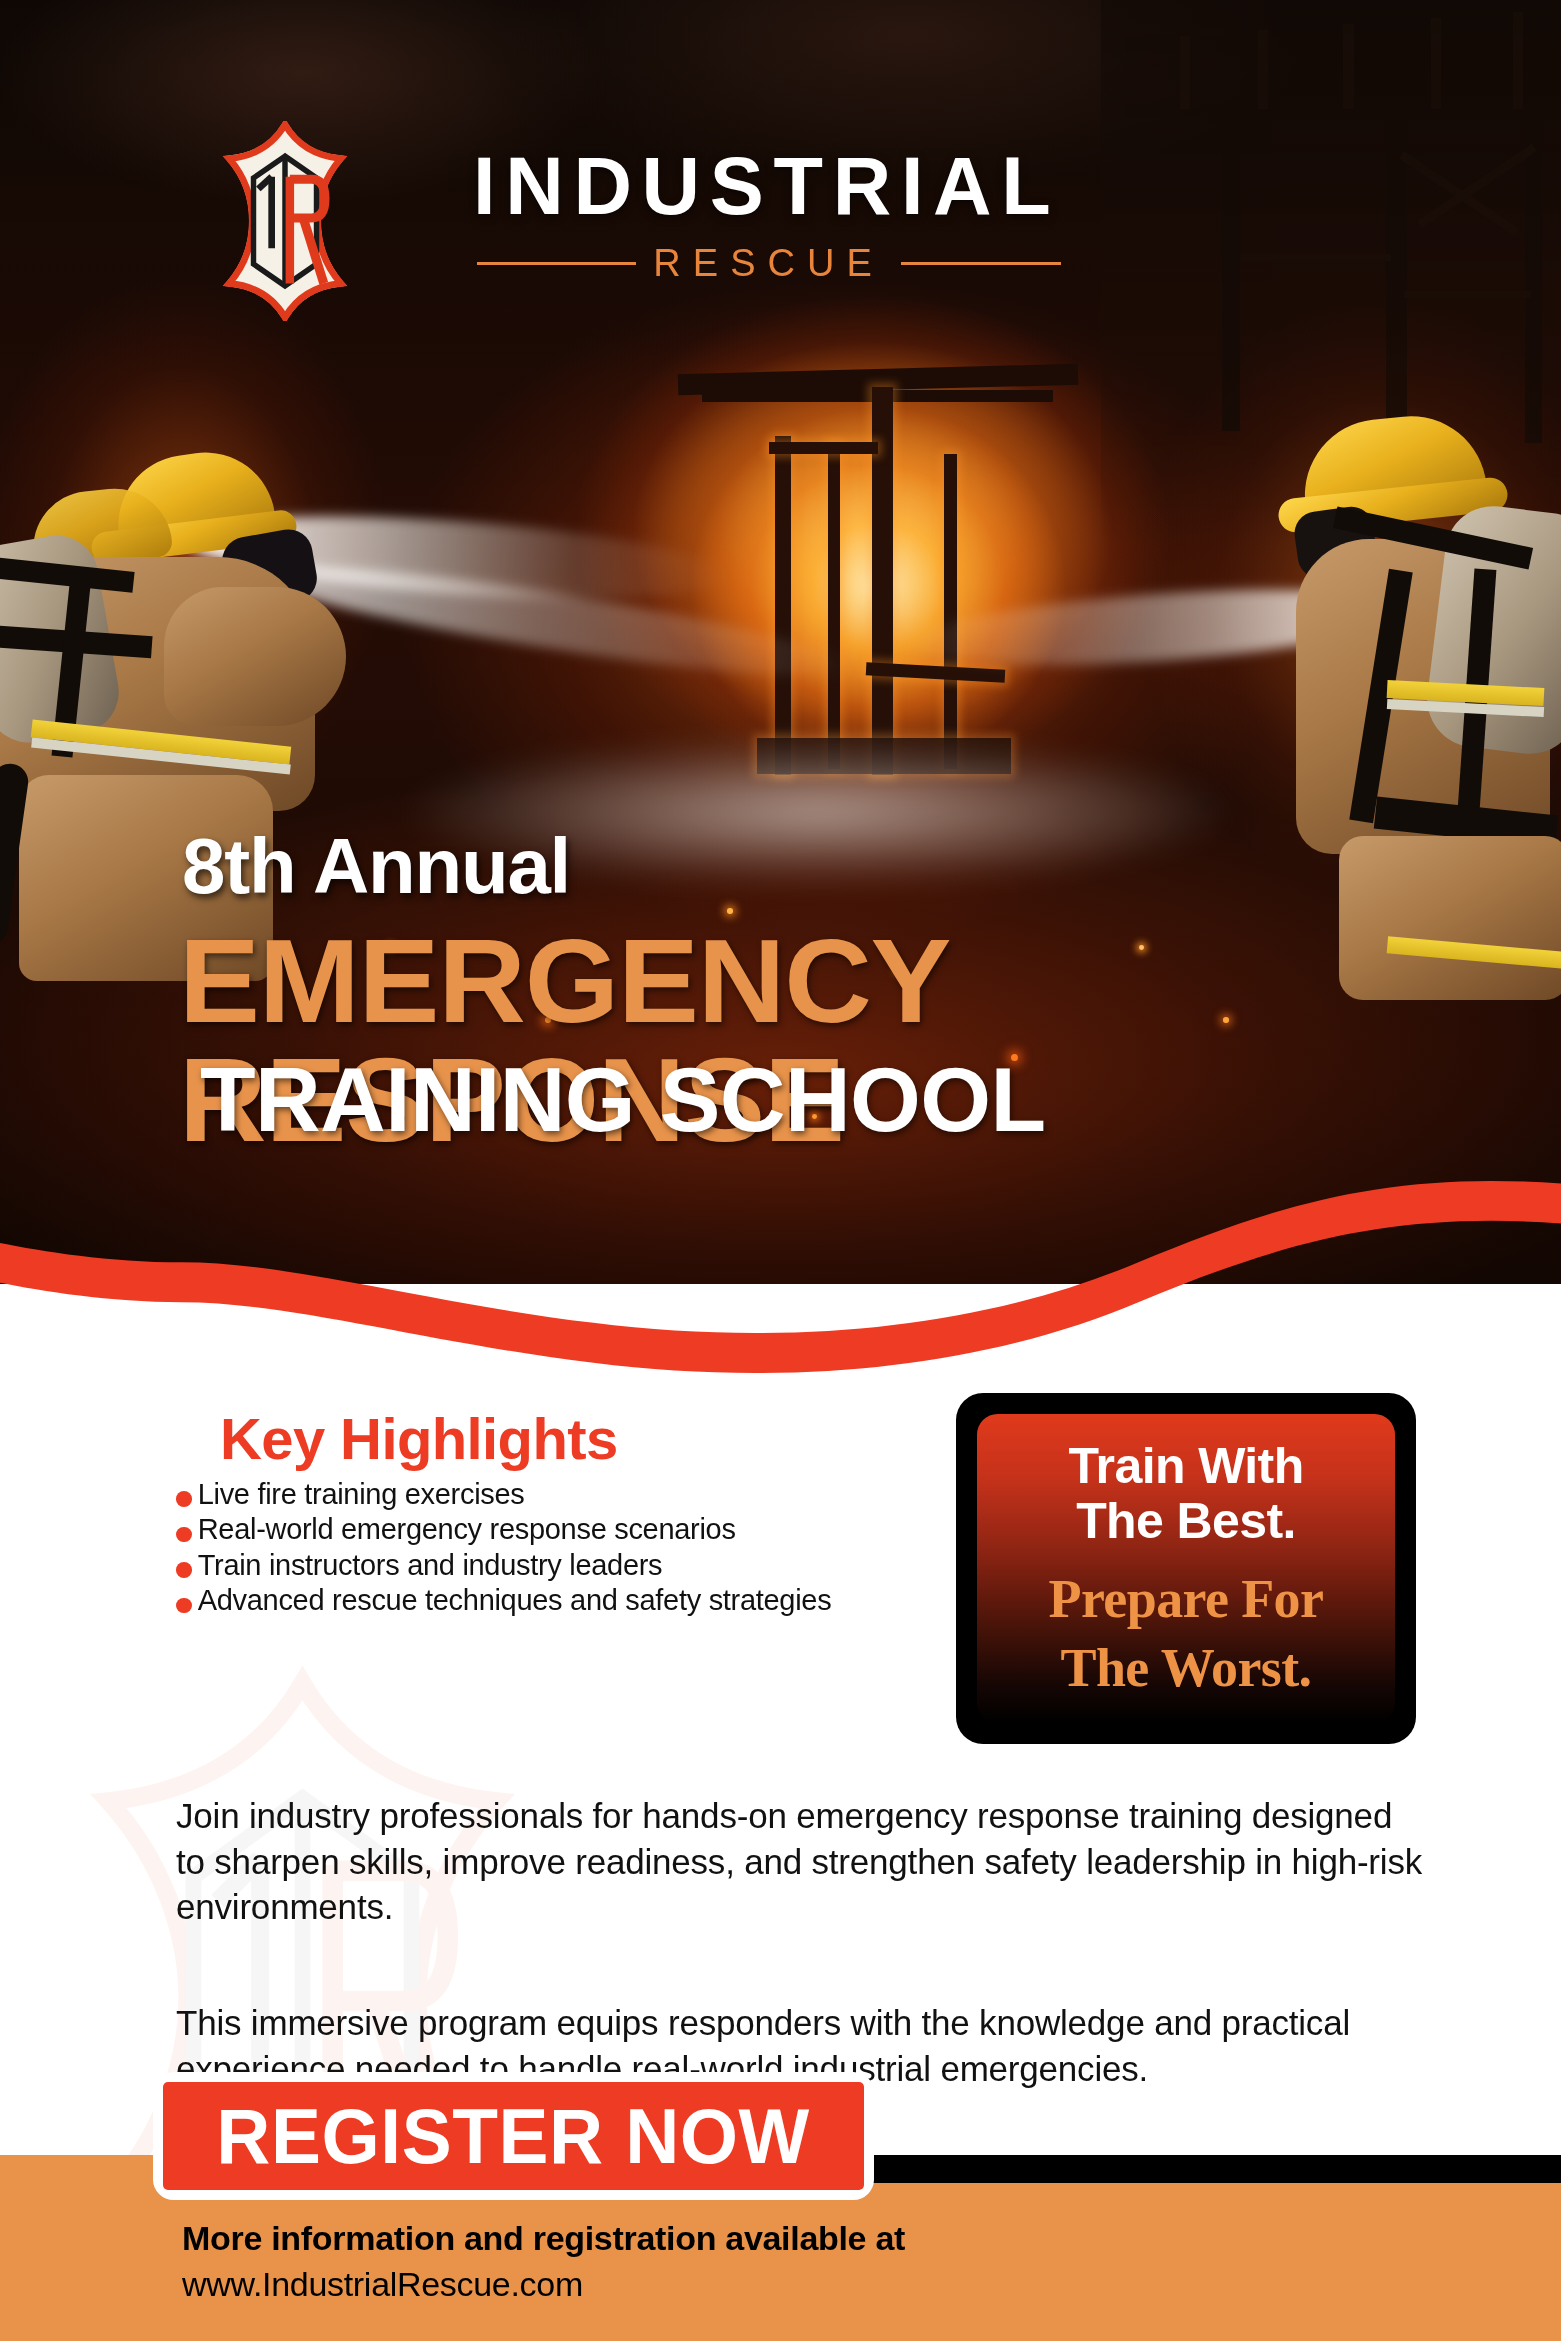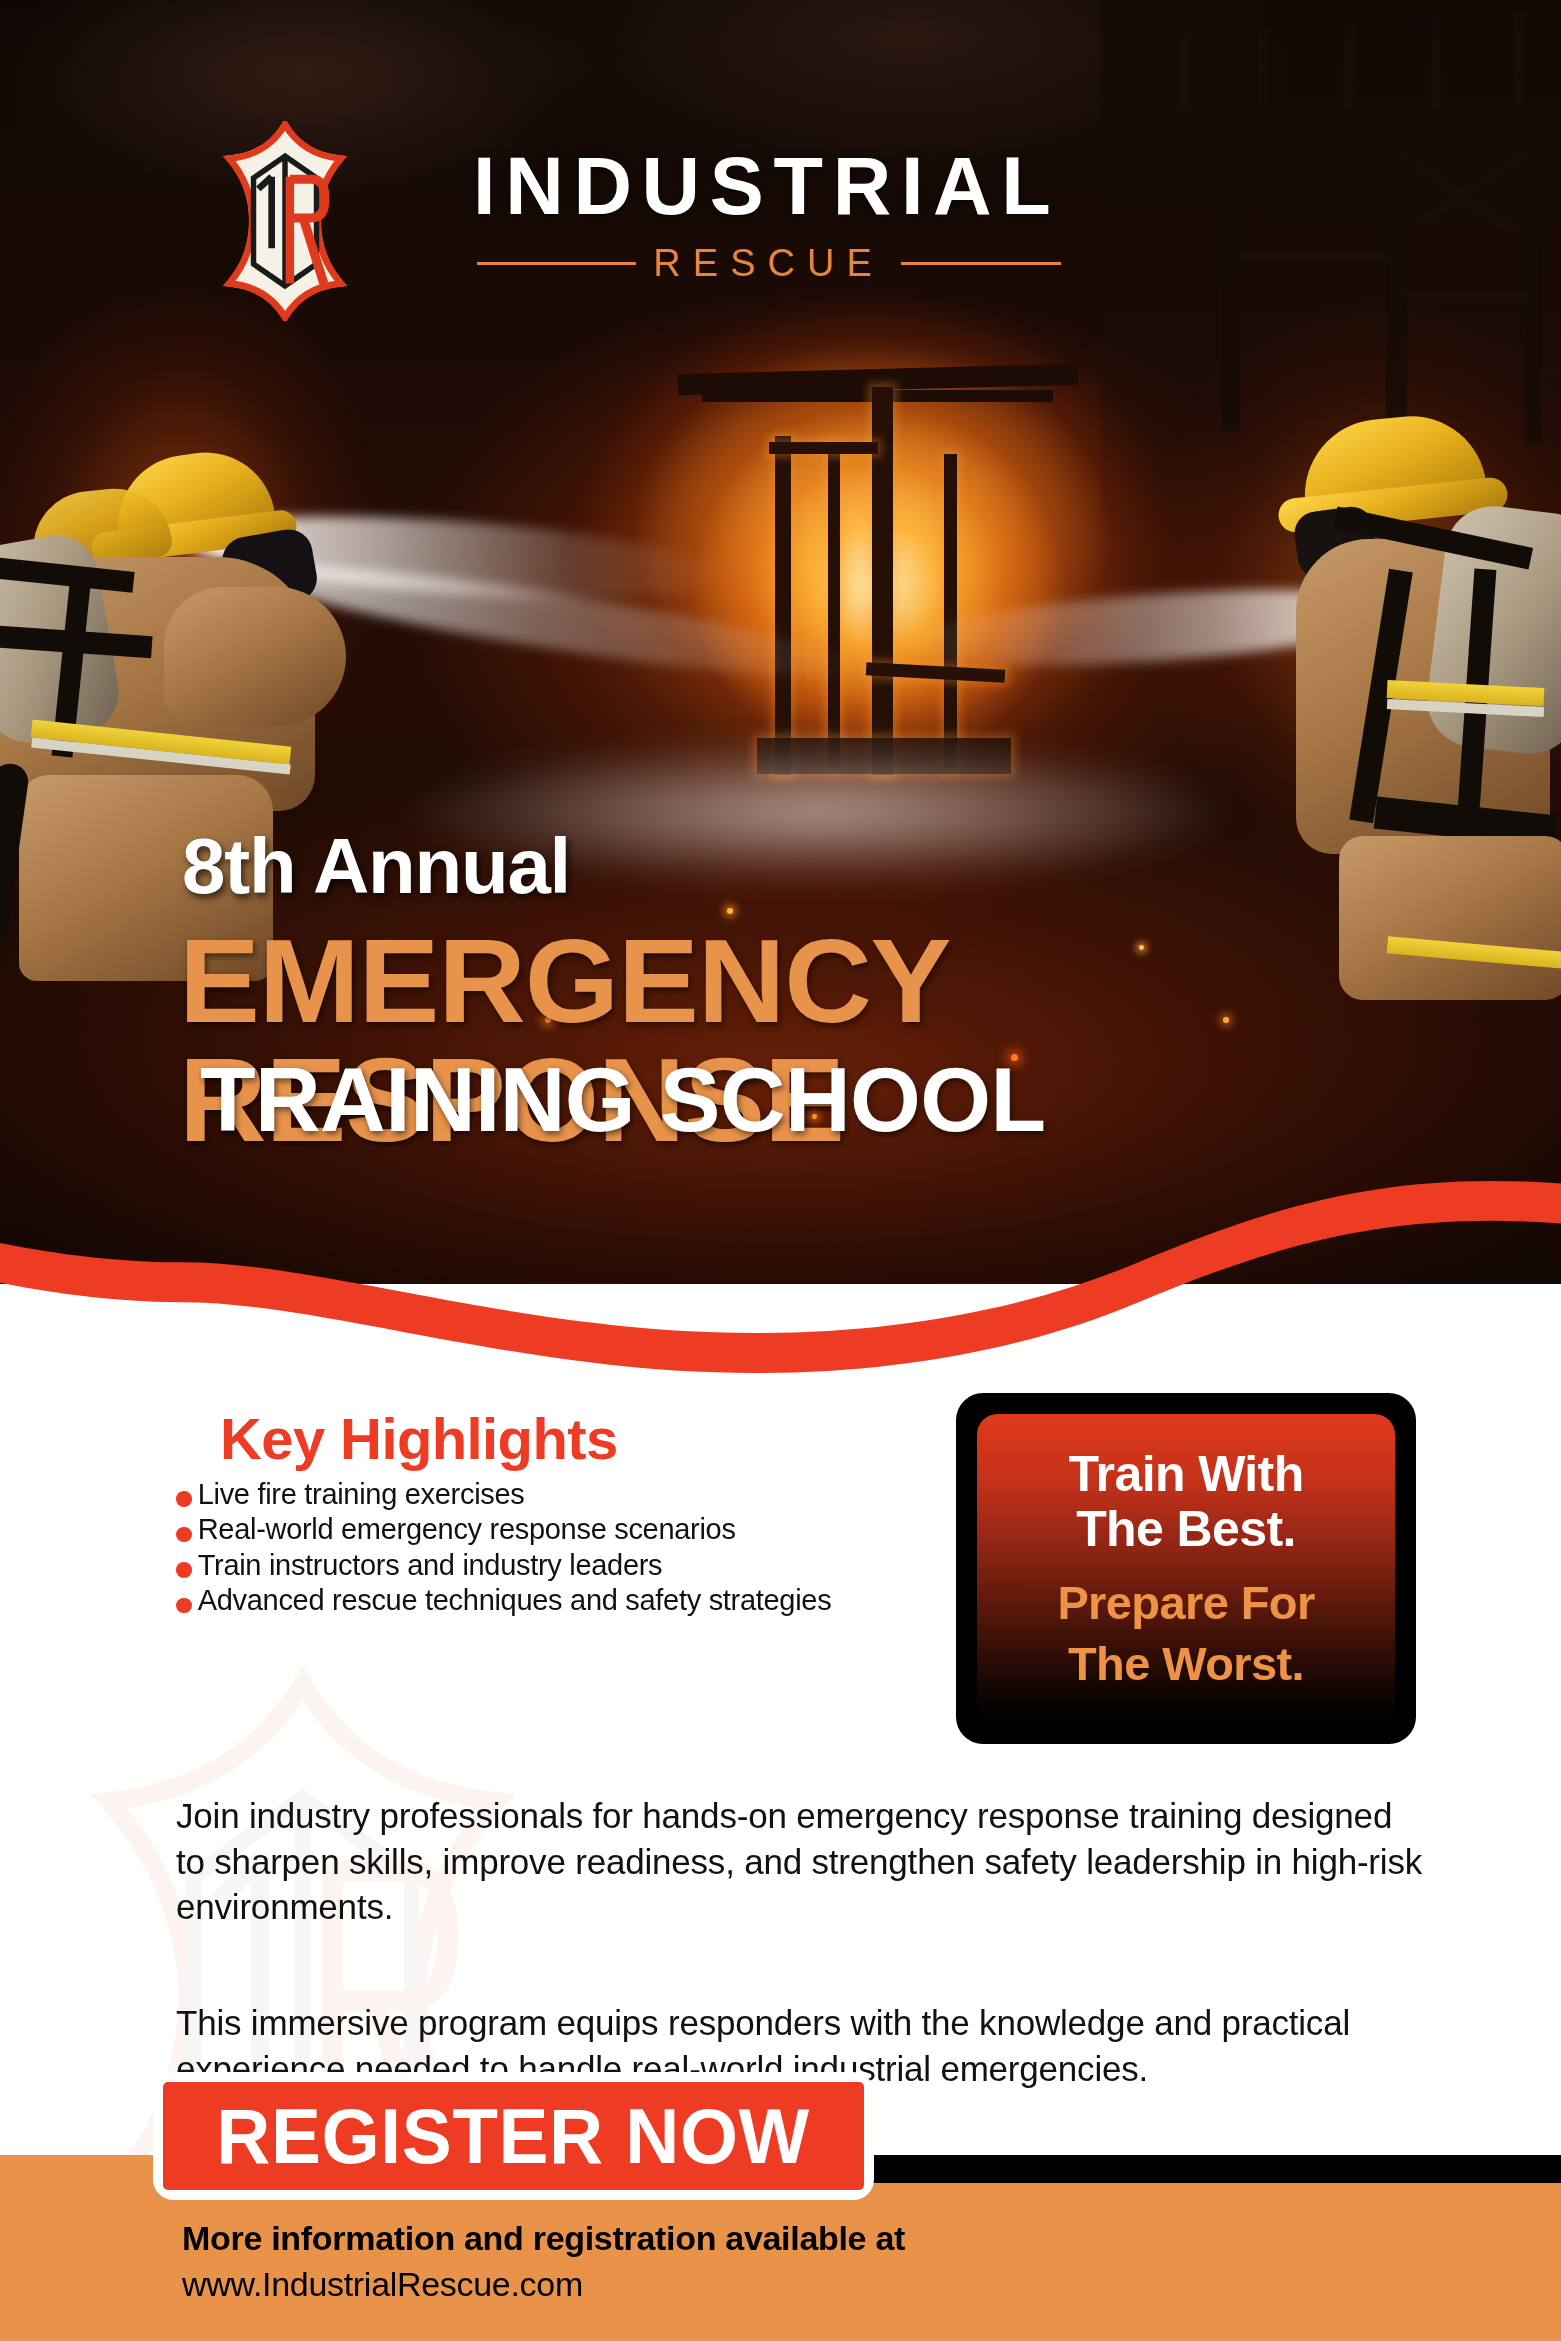--- a/index.html
+++ b/index.html
@@ -106,21 +106,21 @@
     position:absolute;left:956px;top:36px;width:460px;height:351px;
     border-radius:27px;background:#000;padding:21px;
   }
   .badge-in{
     width:100%;height:100%;border-radius:20.6px;
     background:linear-gradient(180deg,#e03a1c 0%,#c3311a 22%,#8d2413 44%,#4a1409 68%,#150604 88%,#000 100%);
     display:flex;flex-direction:column;align-items:center;justify-content:center;
     padding:14.5px 12px;
   }
   .badge-l1{font-size:50px;font-weight:bold;color:#fff;line-height:1.1;text-align:center;letter-spacing:-0.6px;}
-  .badge-l2{font-size:47px;font-weight:bold;color:#EE9346;line-height:1.12;text-align:right;margin-top:20.6px;letter-spacing:-0.6px;}
+  .badge-l2{font-size:54px;font-weight:bold;color:#EE9346;line-height:1.12;text-align:right;margin-top:20.6px;letter-spacing:-0.6px;font-family:Liberation Serif, serif;}
 
   .para{
     position:absolute;left:176px;width:1248px;
     font-size:35px;line-height:1.30;color:#111;letter-spacing:-0.2px;
   }
   .para1{top:436px;}
   .para2{top:643px;}
 
   
   .footer-band{position:absolute;left:0;top:2155px;width:1561px;height:187px;background:#E8924A;}

